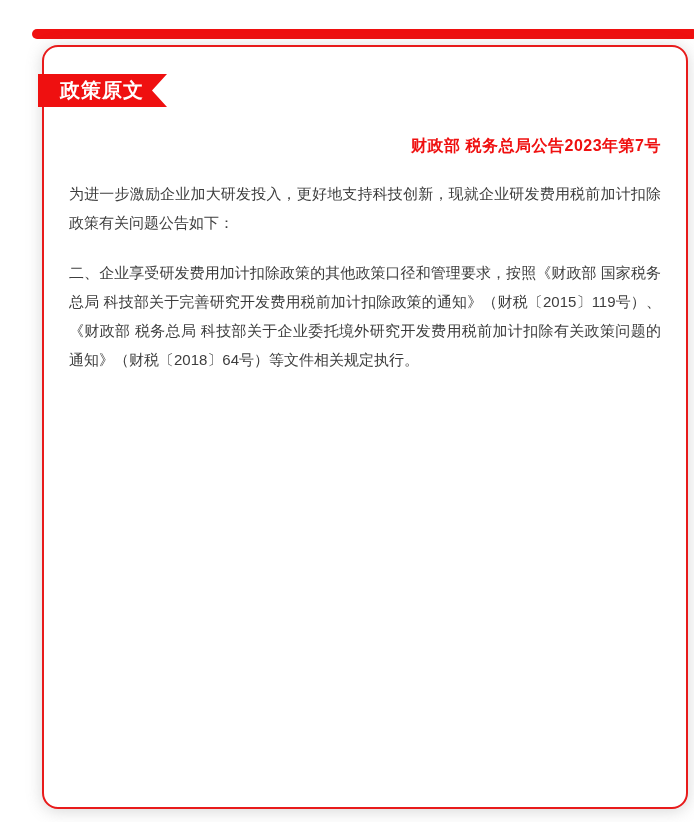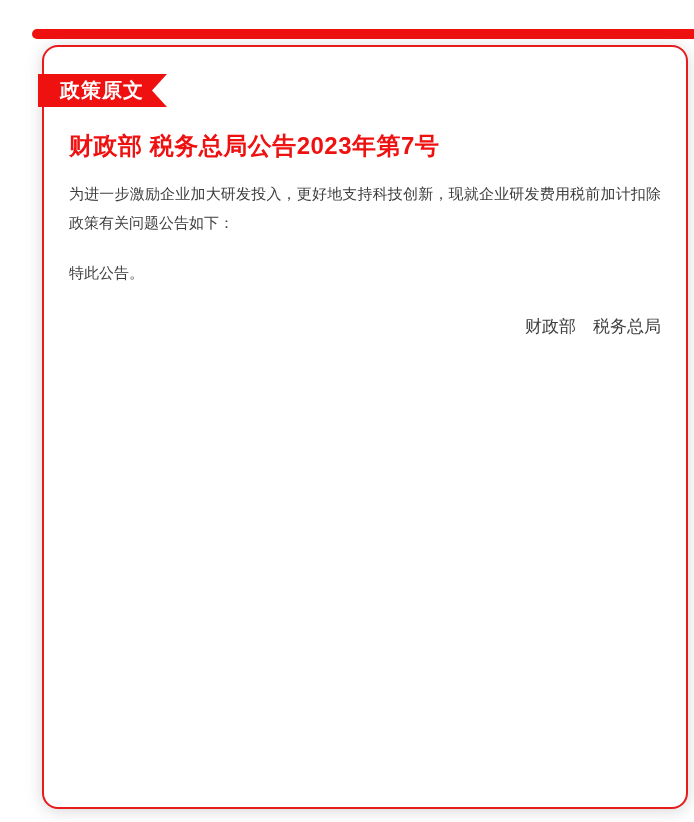--- a/index.html
+++ b/index.html
@@ -30,21 +30,21 @@
     background:var(--accent-red);color:#ffffff;
     font-size:20px;font-weight:bold;line-height:33px;
     padding-left:22px;letter-spacing:1px;
     clip-path:polygon(0 0,100% 0,calc(100% - 15px) 50%,100% 100%,0 100%);
   }
   .doc-title{
     text-align:center;font-size:18px;font-weight:bold;line-height:26px;
     color:var(--title-text);letter-spacing:.5px;
   }
   .doc-number{
-    text-align:left;font-size:24px;font-weight:bold;line-height:24px;
+    text-align:right;font-size:16px;font-weight:bold;line-height:24px;
     color:var(--accent-red);margin-top:13px;letter-spacing:.5px;
   }
   .para{
     font-size:15px;line-height:29px;color:var(--body-text);
     margin-top:21px;text-align:justify;
   }
   .signature{
     text-align:right;font-size:17px;line-height:29px;color:var(--body-text);
     margin-top:25px;
   }
@@ -55,18 +55,17 @@
 <div class="page">
   <div class="top-bar"></div>
 
   <div class="policy-card">
     <div class="ribbon">政策原文</div>
 
 
     <div class="doc-number">财政部 税务总局公告2023年第7号</div>
 
     <p class="para">为进一步激励企业加大研发投入，更好地支持科技创新，现就企业研发费用税前加计扣除政策有关问题公告如下：</p>
-    <p class="para">特此公告。</p>
+    <p class="para">二、企业享受研发费用加计扣除政策的其他政策口径和管理要求，按照《财政部 国家税务总局 科技部关于完善研究开发费用税前加计扣除政策的通知》（财税〔2015〕119号）、《财政部 税务总局 科技部关于企业委托境外研究开发费用税前加计扣除有关政策问题的通知》（财税〔2018〕64号）等文件相关规定执行。</p>
 
-    <div class="signature">财政部　税务总局</div>
 
   </div>
 </div>
 
 </body></html>

